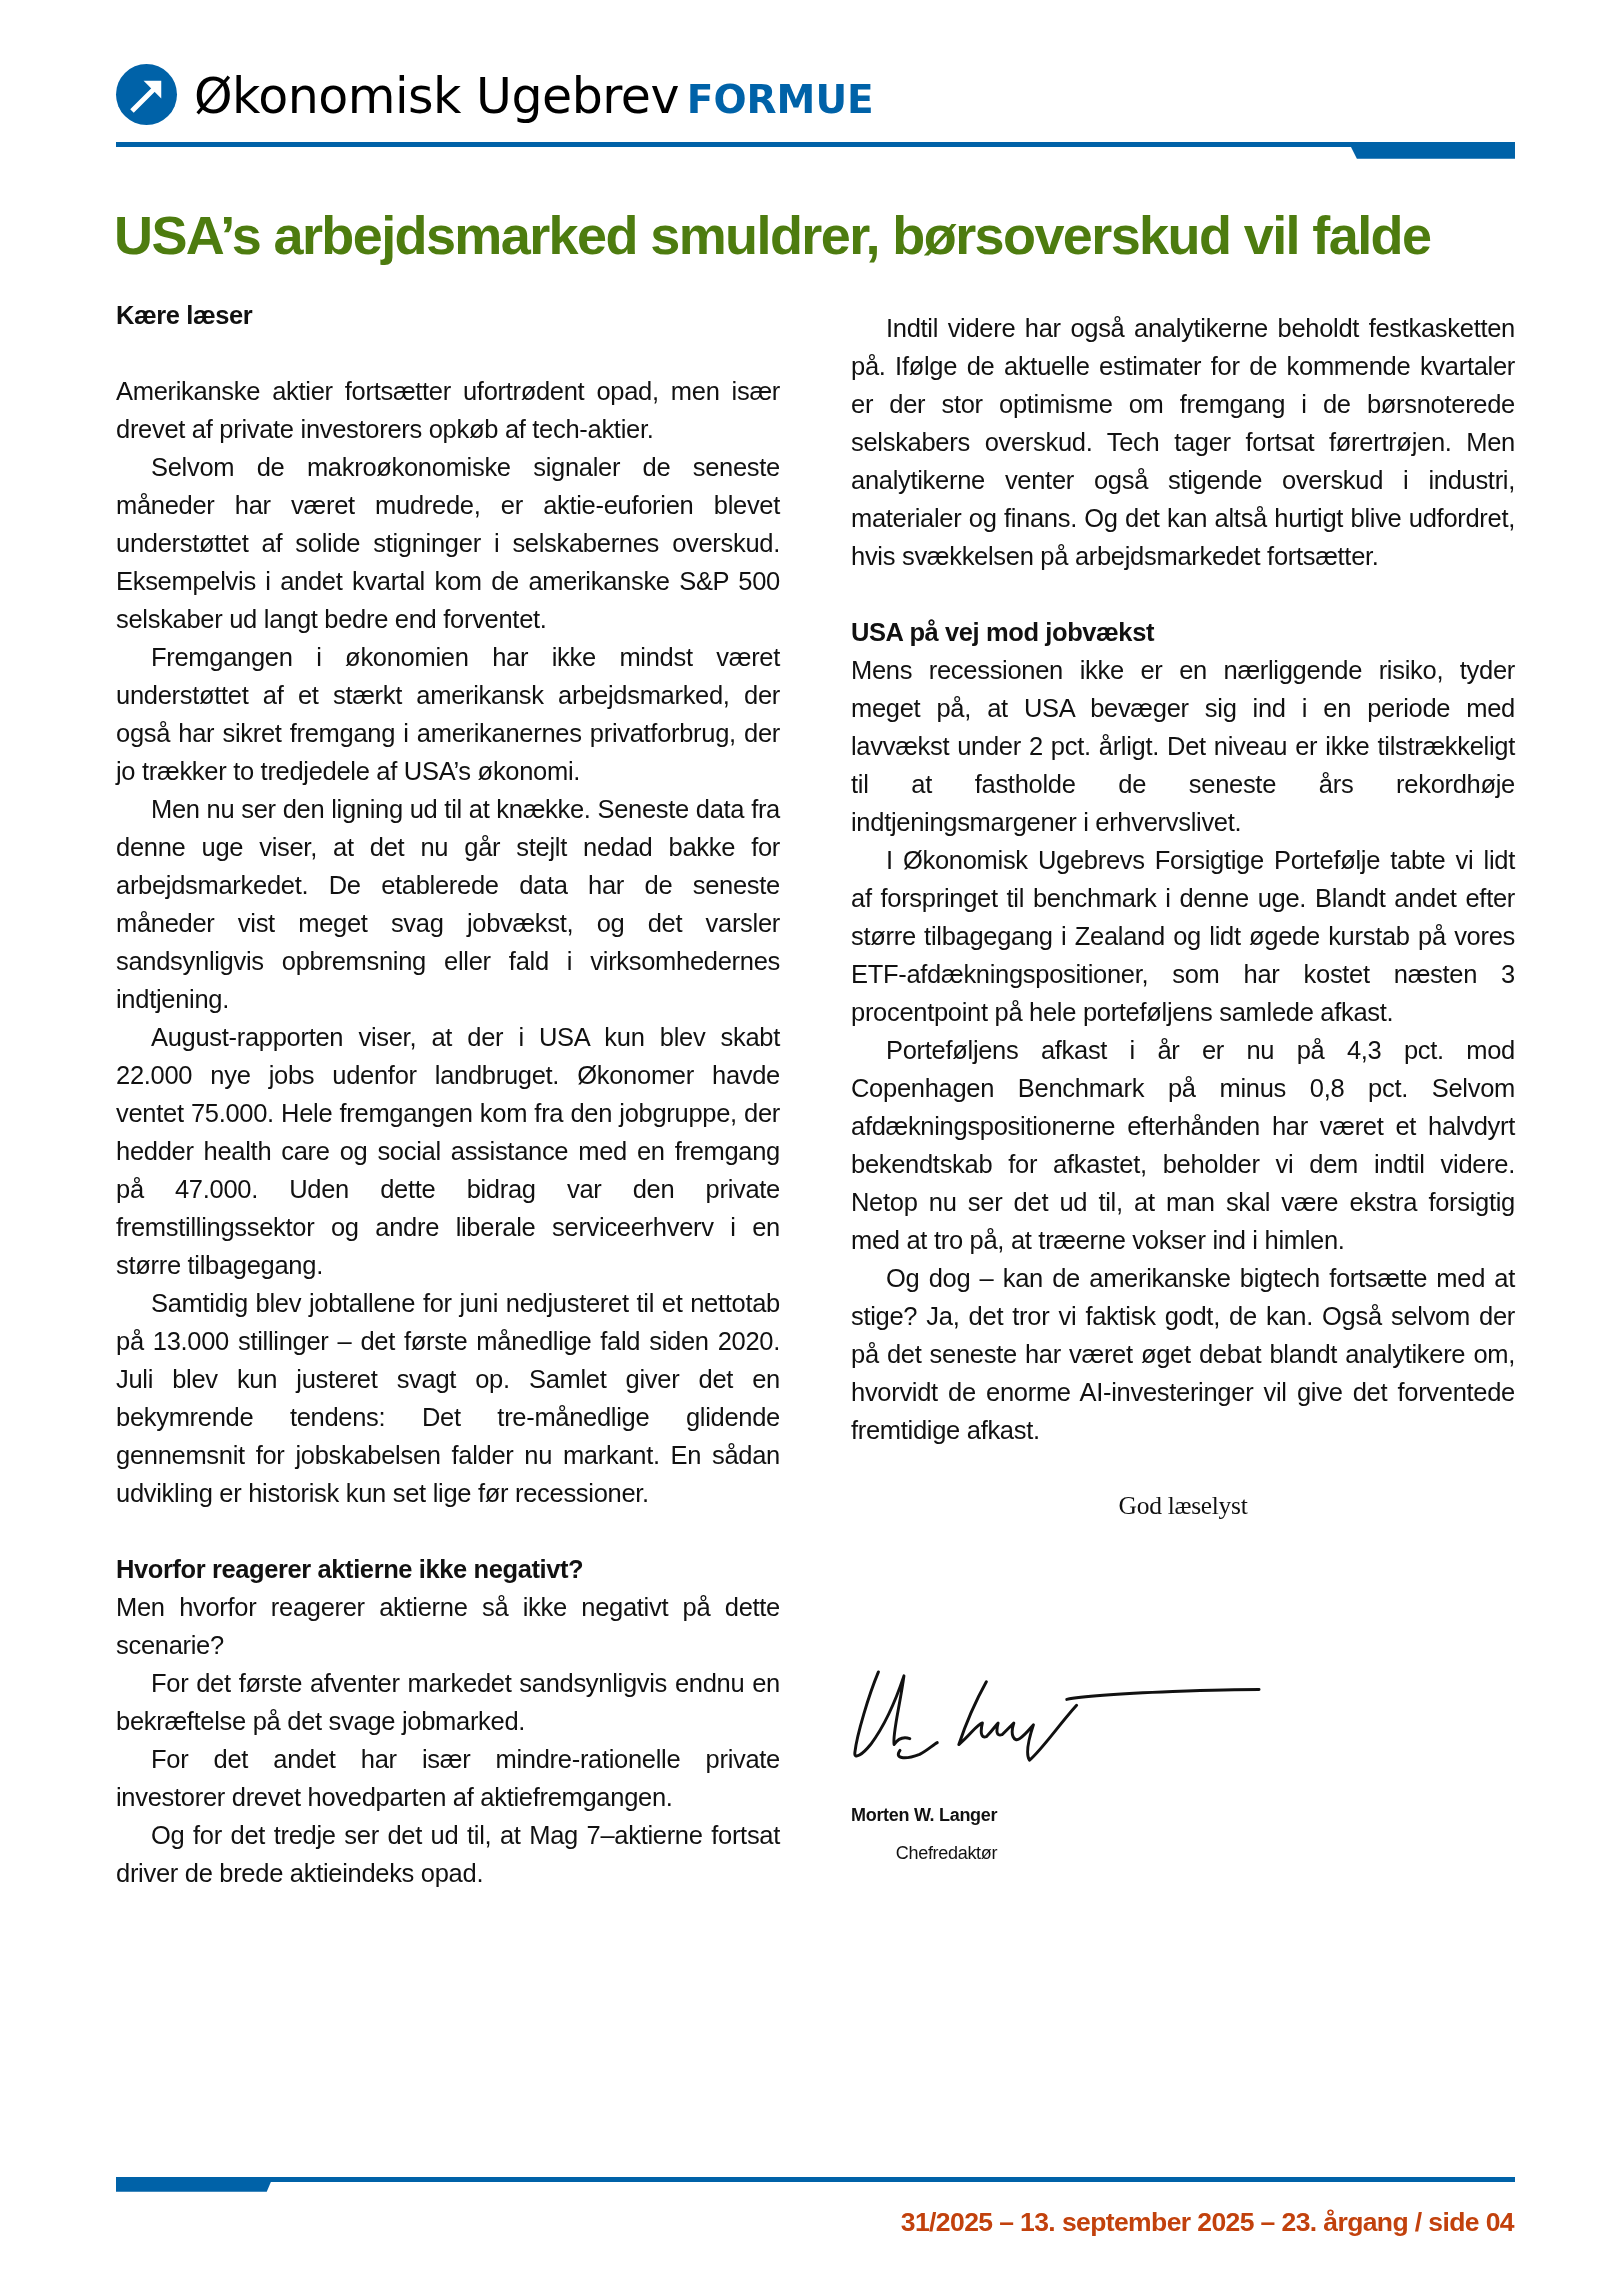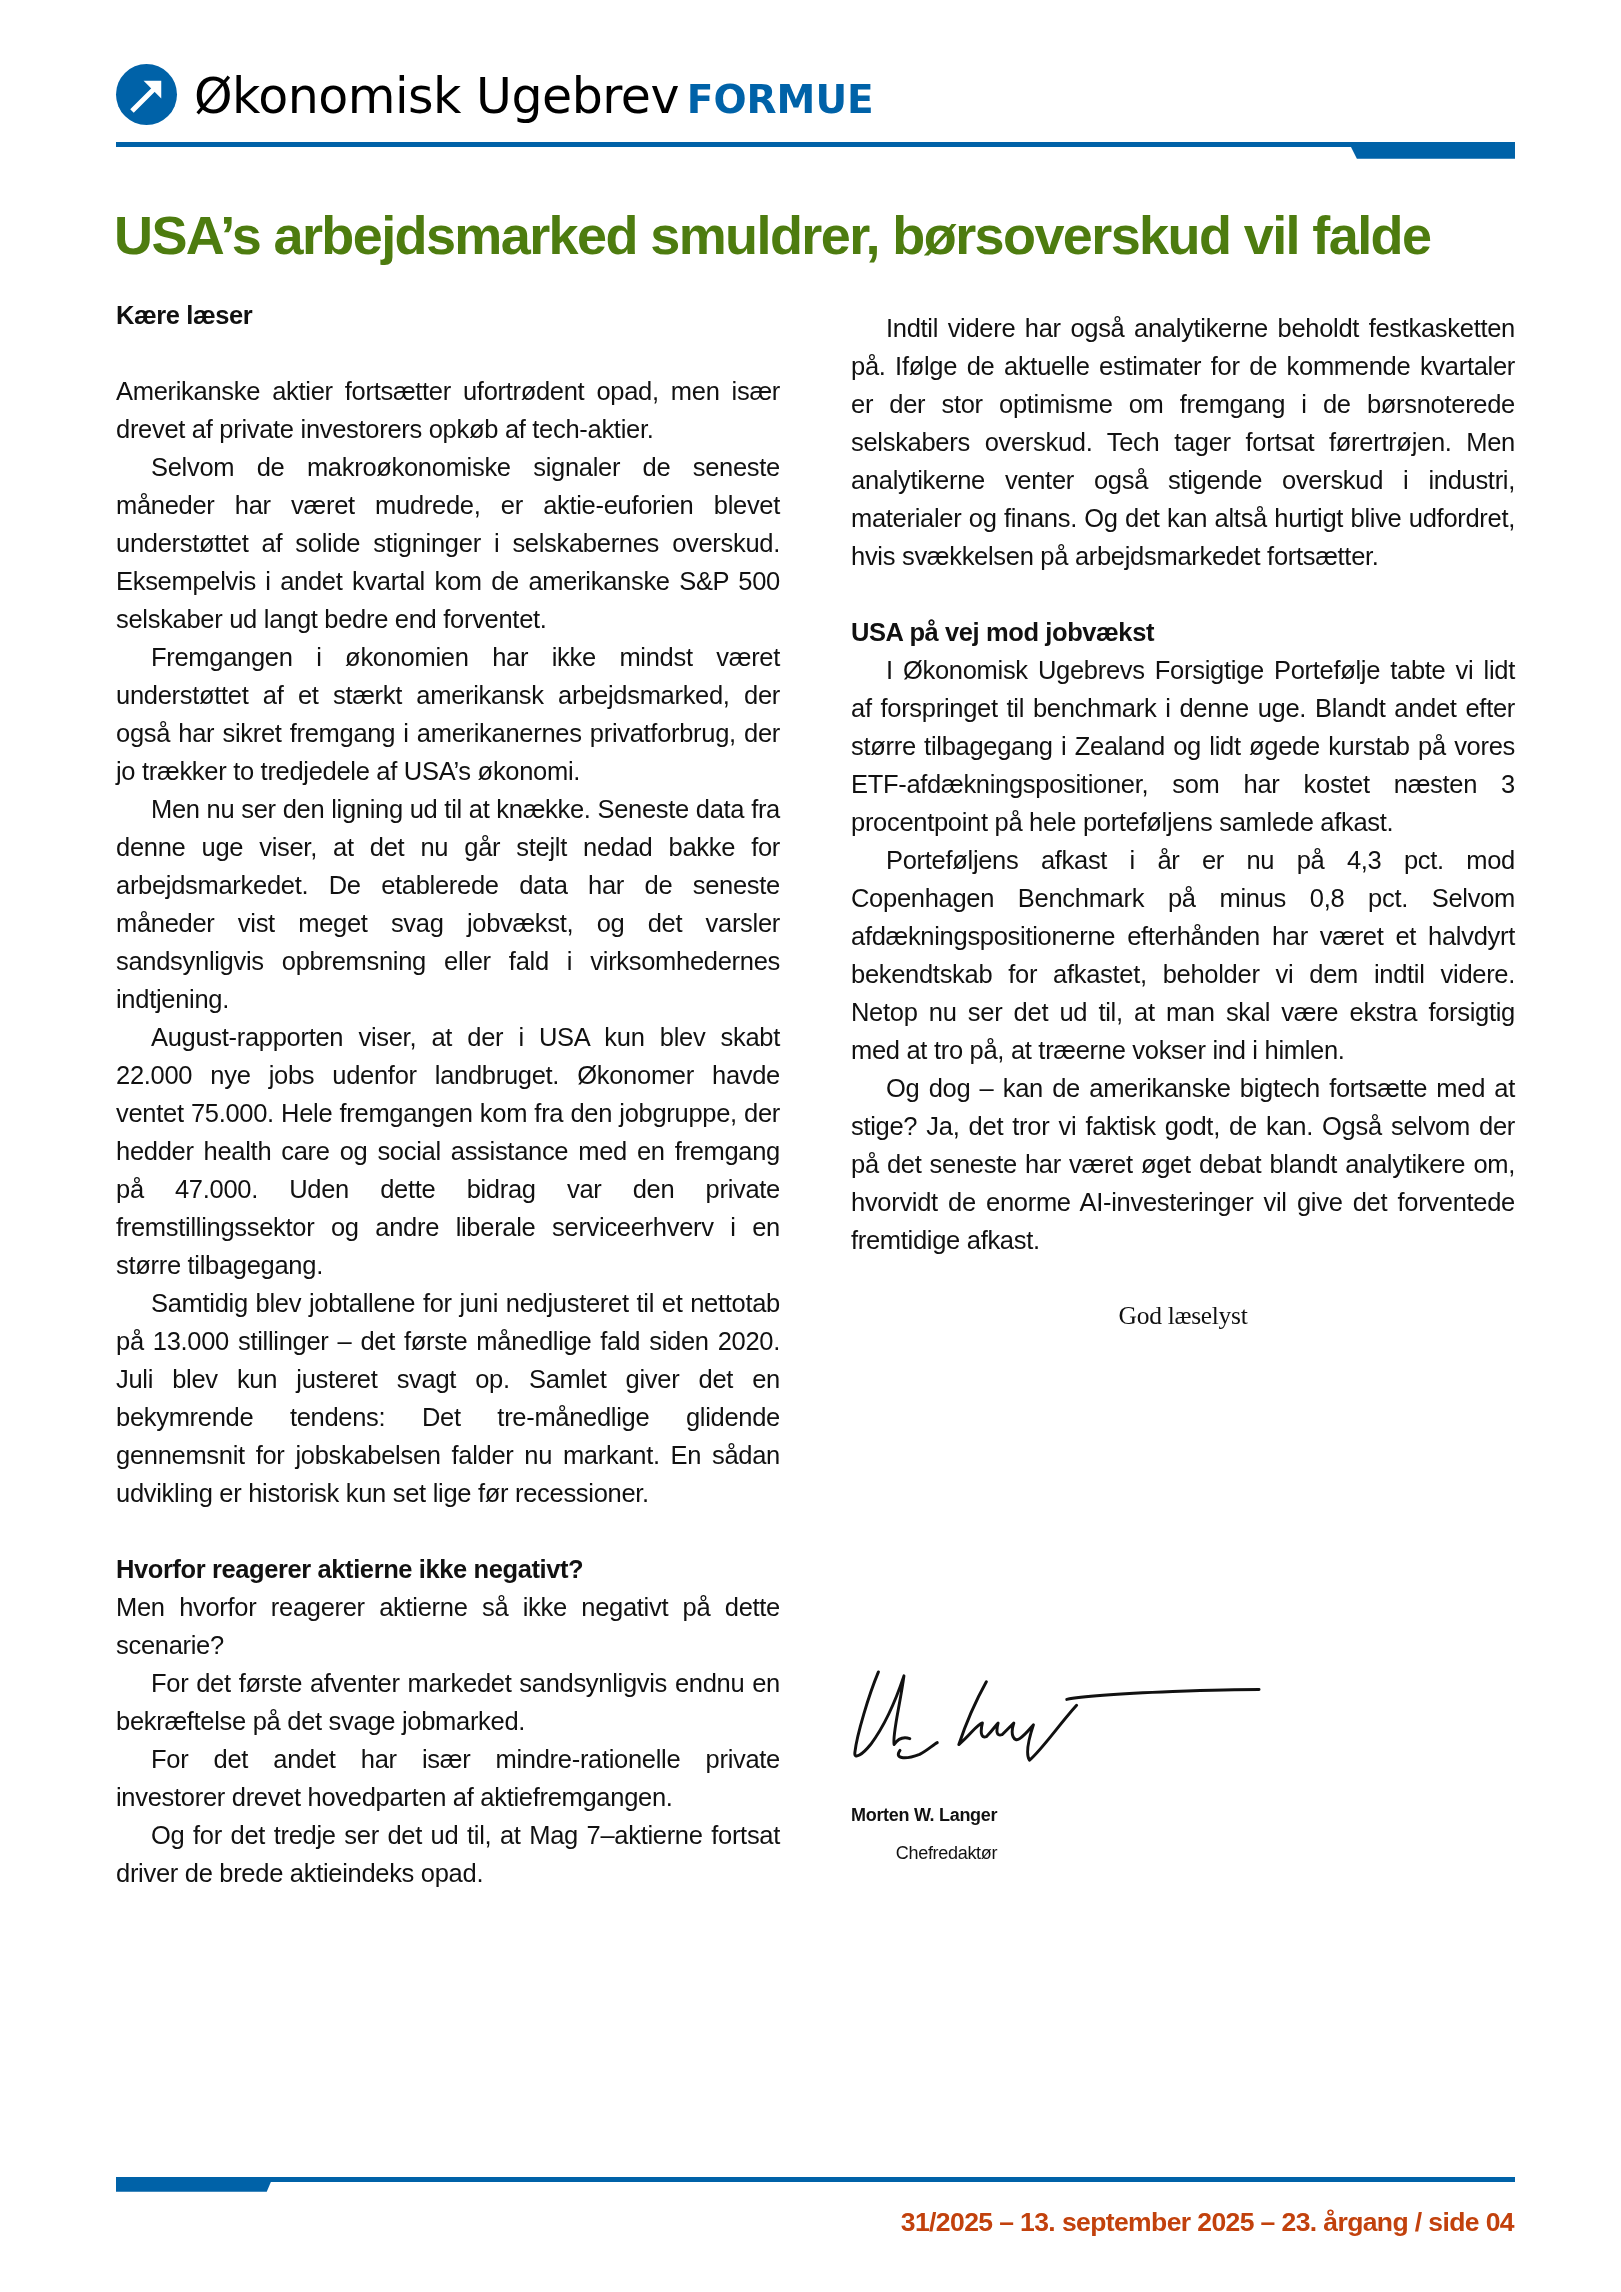--- a/index.html
+++ b/index.html
@@ -73,20 +73,21 @@
   <p>Men hvorfor reagerer aktierne så ikke negativt på dette scenarie?</p>
   <p class="indent">For det første afventer markedet sandsynligvis endnu en bekræftelse på det svage jobmarked.</p>
   <p class="indent">For det andet har især mindre-rationelle private investorer drevet hovedparten af aktiefremgangen.</p>
   <p class="indent">Og for det tredje ser det ud til, at Mag 7–aktierne fortsat driver de brede aktieindeks opad.</p>
 </div>
 
 <div class="col col-right">
   <p class="indent">Indtil videre har også analytikerne beholdt festkasketten på. Ifølge de aktuelle estimater for de kommende kvartaler er der stor optimisme om fremgang i de børsnoterede selskabers overskud. Tech tager fortsat førertrøjen. Men analytikerne venter også stigende overskud i industri, materialer og finans. Og det kan altså hurtigt blive udfordret, hvis svækkelsen på arbejdsmarkedet fortsætter.</p>
   <div class="gap"></div>
   <h3>USA på vej mod jobvækst</h3>
+  <p>Mens recessionen ikke er en nærliggende risiko, tyder meget på, at USA bevæger sig ind i en periode med lavvækst under 2 pct. årligt. Det niveau er ikke tilstrækkeligt til at fastholde de seneste års rekordhøje indtjeningsmargener i erhvervslivet.</p>
   <p class="indent">I Økonomisk Ugebrevs Forsigtige Portefølje tabte vi lidt af forspringet til benchmark i denne uge. Blandt andet efter større tilbagegang i Zealand og lidt øgede kurstab på vores ETF-afdækningspositioner, som har kostet næsten 3 procentpoint på hele porteføljens samlede afkast.</p>
   <p class="indent">Porteføljens afkast i år er nu på 4,3 pct. mod Copenhagen Benchmark på minus 0,8 pct. Selvom afdækningspositionerne efterhånden har været et halvdyrt bekendtskab for afkastet, beholder vi dem indtil videre. Netop nu ser det ud til, at man skal være ekstra forsigtig med at tro på, at træerne vokser ind i himlen.</p>
   <p class="indent">Og dog – kan de amerikanske bigtech fortsætte med at stige? Ja, det tror vi faktisk godt, de kan. Også selvom der på det seneste har været øget debat blandt analytikere om, hvorvidt de enorme AI-investeringer vil give det forventede fremtidige afkast.</p>
   <div class="gap"></div>
   <p class="plain">God læselyst</p>
 </div>
 
 <div class="abs signature">
   <svg width="412" height="108" viewBox="0 0 420 110" fill="none" stroke="#111" stroke-width="3" stroke-linecap="round" stroke-linejoin="round">
     <path d="M30 6 C 20 30, 8 70, 6 88 C 5 96, 14 90, 22 80 C 34 64, 46 40, 56 10 C 52 40, 44 70, 46 80 C 50 74, 56 72, 62 74"></path>

